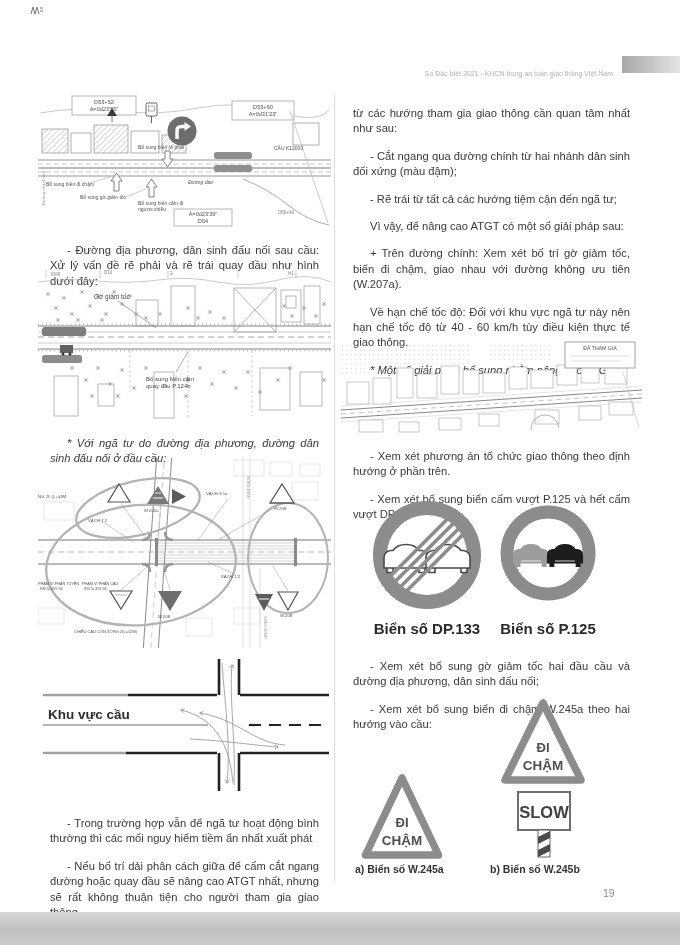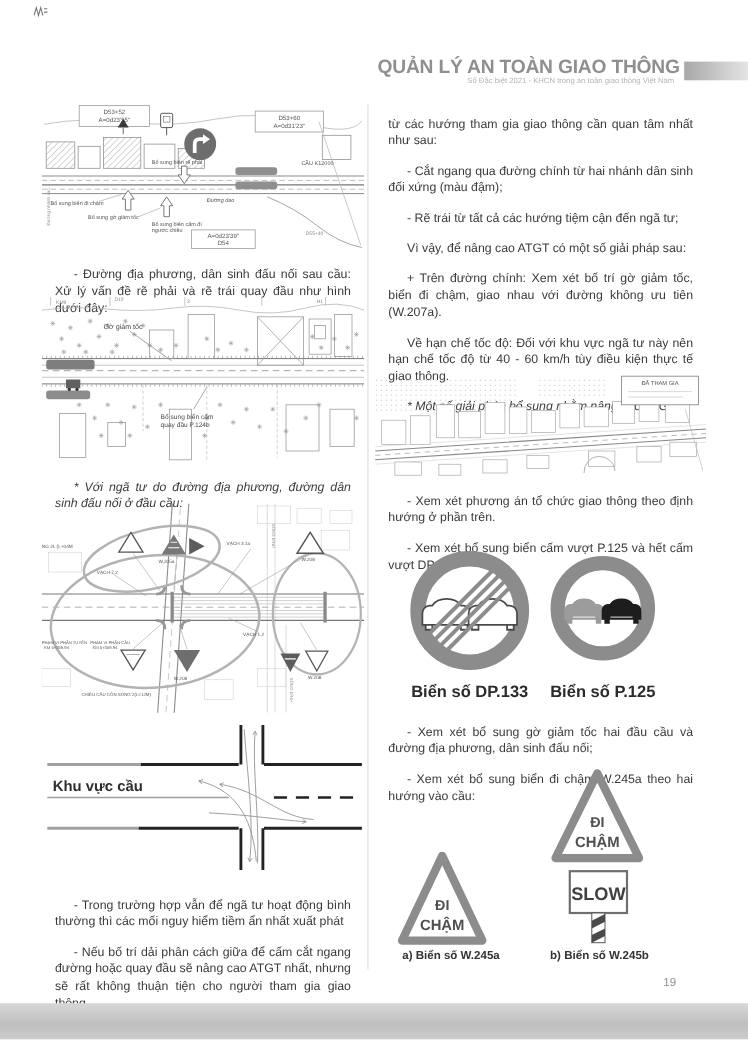--- a/index.html
+++ b/index.html
@@ -9,34 +9,33 @@
   .hdr-bar{position:absolute;top:56px;left:622px;width:58px;height:17px;background:linear-gradient(to right,#a8a8a8,#e4e4e4)}
   .col-divider{position:absolute;left:334px;top:95px;width:1px;height:786px;background:#dcdcdc}
   .txt{position:absolute;font-size:11.2px;line-height:15.4px;color:#3a3a3a;text-align:justify}
   .txt p{margin:12px}
   .txt p.ind{text-indent:17px}
   .txt p.it{font-style:italic}
   .lc{left:38px;width:293px}
   .rc{left:341px;width:301px}
   .fig{position:absolute}
   .fig text{font-family:"Liberation Sans",sans-serif}
-  .caption{position:absolute;font-weight:bold;color:#333;font-size:10.5px;width:110px;text-align:center}
+  .caption{position:absolute;font-weight:bold;color:#333;font-size:10.5px;width:110px;}
   .pagenum{position:absolute;left:603px;top:887px;font-size:10.5px;color:#8f8f8f}
   .footband{position:absolute;left:0;right:0;bottom:0;height:33px;background:linear-gradient(to bottom,#d8d8d8,#bfbfbf 55%,#cccccc)}
 </style>
 </head>
 <body>
 
 <div class="page">
 
   <svg class="fig" style="left:30px;top:5px" width="14" height="12" viewBox="0 0 14 12">
     <path d="M1 9 L3 2 L5 9 L7 2 L9 9 M10 3 L13 3 M10 6 L13 6" stroke="#777" stroke-width="1" fill="none"></path>
   </svg>
 
-  <div class="hdr-title">QUẢN LÝ AN TOÀN GIAO THÔNG</div>
   <div class="hdr-sub">Số Đặc biệt 2021 - KHCN trong an toàn giao thông Việt Nam</div>
   <div class="hdr-bar"></div>
   <div class="col-divider"></div>
 
   <svg class="fig" style="left:38px;top:93px" width="293" height="136" viewBox="0 0 293 136">
     <defs>
       <pattern id="hatch" width="4" height="4" patternTransform="rotate(45)" patternUnits="userSpaceOnUse">
         <line x1="0" y1="0" x2="0" y2="4" stroke="#b4b4b4" stroke-width="1"></line>
       </pattern>
     </defs>

